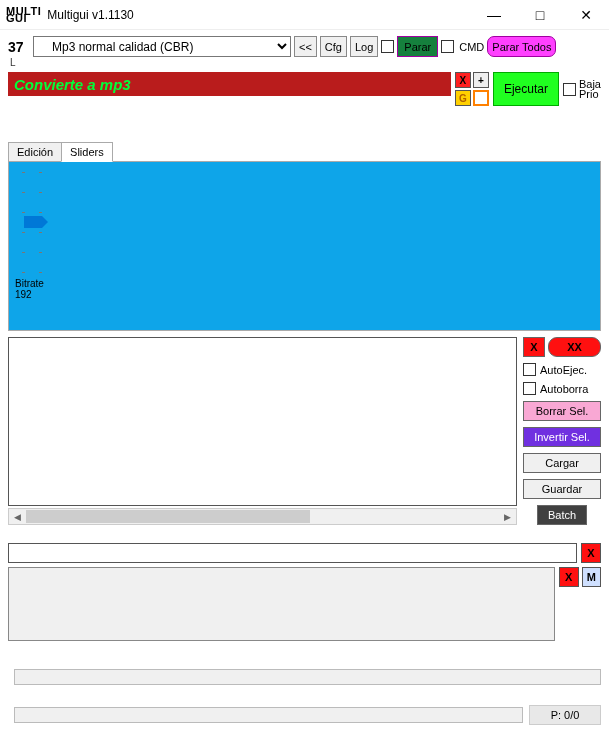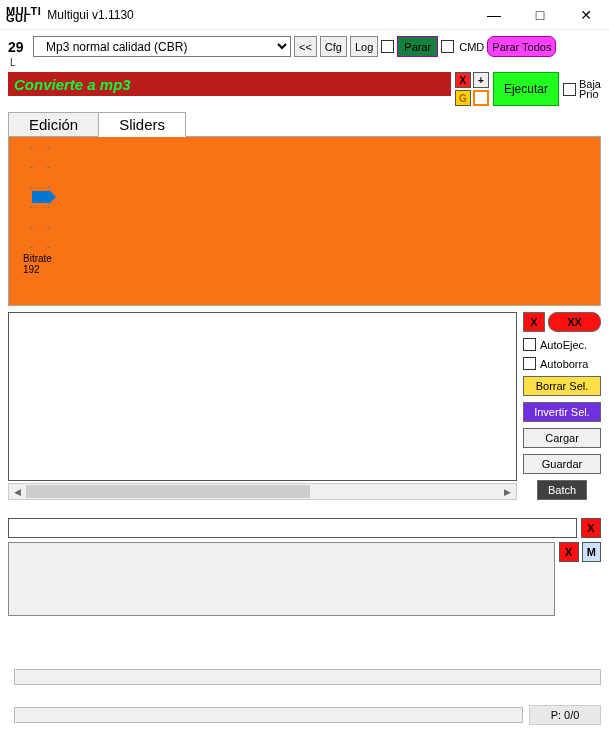--- a/index.html
+++ b/index.html
@@ -9,21 +9,21 @@
 .titlebar { height: 30px; background: #fff; display: flex; align-items: center; padding: 0 0 0 6px; border-bottom: 1px solid #eee; }
 .titlebar .logo { font-size: 7px; line-height: 7px; font-weight: bold; letter-spacing: 0.5px; }
 .titlebar .title { margin-left: 6px; font-size: 12px; }
 .titlebar .spacer { flex: 1; }
 .titlebar .winbtn { width: 46px; height: 30px; display: flex; align-items: center; justify-content: center; font-size: 14px; }
 
 .content { padding: 6px 8px 6px 8px; }
 
 .row1 { display: flex; align-items: center; gap: 3px; margin-bottom: 2px; }
 .num { font-size: 14px; font-weight: bold; margin-right: 2px; width: 20px; }
-select.main { flex: 0 0 258px; height: 21px; background: #fff; border: 1px solid #777; font-size: 12px; padding: 0 8px; }
+select.main { flex: 0 0 258px; height: 21px; background: #fff; border: 1px solid #777; font-size: 12px; padding: 0 14px; }
 .btn { height: 21px; border: 1px solid #888; background: #f0f0f0; padding: 0 6px; display: inline-flex; align-items: center; justify-content: center; cursor: pointer; }
 .btn.small { padding: 0 4px; }
 .chk { width: 13px; height: 13px; border: 1px solid #333; background: #fff; display: inline-block; vertical-align: middle; }
 .lbl { font-size: 11px; margin-left: 2px; }
 .btn.magenta { background: #15803d; border-color: #a000a0; color: #000; }
 .btn.magenta2 { background: #ff40ff; border-color: #a000a0; color: #000; padding: 0 4px; border-radius: 7px; }
 .row1b { font-size: 10px; color: #333; margin-left: 2px; margin-top: -2px; }
 
 .row2 { display: flex; align-items: stretch; gap: 4px; margin-top: 4px; }
 .banner { flex: 1; background: #b91c1c; color: #00ff3a; font-weight: bold; font-size: 15px; padding: 4px 6px; font-style: italic; height: 24px; display: flex; align-items: center; }
@@ -33,23 +33,23 @@
 .mb-red { background: #ff2020; color: #000; }
 .mb-plus { background: #eee; }
 .mb-g { background: #ffd000; color: #b06000; }
 .mb-y { background: #fff; border: 2px solid #ff8000; width: 16px; height: 16px; }
 .ejec { background: #20ff20; border: 1px solid #0a0; padding: 6px 10px; font-size: 12px; display: flex; align-items: center; cursor: pointer; height: 34px; }
 .baja { display: flex; align-items: center; gap: 3px; }
 .baja .bcol { display: flex; flex-direction: column; font-size: 10px; line-height: 10px; }
 
 .tabs { margin-top: 6px; }
 .tabrow { display: flex; }
-.tab { border: 1px solid #aaa; border-bottom: none; padding: 3px 20px; background: #f0f0f0; font-size: 15px; margin-right: -1px; cursor: pointer; position: relative; }
+.tab { border: 1px solid #aaa; border-bottom: none; padding: 3px 8px; background: #f0f0f0; font-size: 11px; margin-right: -1px; cursor: pointer; position: relative; margin-top: 30px; }
 .tab.active { background: #fff; z-index: 2; border-bottom: 1px solid #fff; margin-bottom: -1px; }
-.tabpane { border: 1px solid #aaa; background: #f97316; height: 170px; padding: 10px 14px; position: relative; }
+.tabpane { border: 1px solid #aaa; background: #0ea5e9; height: 170px; padding: 10px 6px; position: relative; }
 
 .sliders { display: flex; gap: 26px; }
 .slwrap { display: flex; flex-direction: column; align-items: center; width: 34px; }
 .track { width: 20px; height: 100px; position: relative; }
 .track::before, .track::after {
   content: ""; position: absolute; width: 1px; top: 0; bottom: 0;
 }
 .track .ticks { position: absolute; left: 0; right: 0; top: 0; bottom: 0; }
 .track .ticks span { position: absolute; left: 0; width: 3px; height: 1px; background: #777; }
 .track .ticks span.r { left: auto; right: 0; }
@@ -60,21 +60,21 @@
 .slval { font-size: 10px; align-self: flex-start; }
 
 .mainbox { display: flex; gap: 6px; margin-top: 6px; }
 .list { flex: 1; border: 1px solid #555; height: 230px; background: #fff; overflow: auto; }
 .side { width: 78px; display: flex; flex-direction: column; gap: 6px; }
 .side .srow { display: flex; gap: 3px; }
 .sbtn { border: 1px solid #666; height: 20px; display: flex; align-items: center; justify-content: center; font-size: 11px; cursor: pointer; background: #f0f0f0; }
 .sbtn.red { background: #ff1010; color: #000; width: 22px; font-weight: bold; }
 .sbtn.red2 { background: #ff1010; color: #000; flex: 1; font-weight: bold; border-radius: 9px; }
 .sbtn.wide { width: 100%; }
-.sbtn.redw { background: #fde047; color: #000; }
+.sbtn.redw { background: #f9a8d4; color: #000; }
 .sbtn.purple { background: #7030e0; color: #fff; }
 .sbtn.black { background: #404040; color: #fff; width: 50px; margin-left: auto; margin-right: auto; }
 .schk { display: flex; align-items: center; gap: 4px; font-size: 11px; }
 
 .hscroll { height: 17px; border: 1px solid #ccc; background: #f0f0f0; margin-top: 2px; display: flex; align-items: center; }
 .hscroll .arrow { width: 17px; height: 15px; display: flex; align-items: center; justify-content: center; color: #666; font-size: 9px; }
 .hscroll .tracks { flex: 1; background: #f0f0f0; position: relative; height: 15px; }
 .hscroll .thumbh { position: absolute; left: 0; width: 60%; top: 1px; bottom: 1px; background: #cdcdcd; }
 
 .inrow { display: flex; gap: 4px; margin-top: 18px; align-items: center; }
@@ -103,21 +103,21 @@
   </div>
   <div class="title">Multigui v1.1130</div>
   <div class="spacer"></div>
   <div class="winbtn">—</div>
   <div class="winbtn">□</div>
   <div class="winbtn close">✕</div>
 </div>
 
 <div class="content" style="position:relative; height:703px;">
   <div class="row1">
-    <div class="num">29</div>
+    <div class="num">37</div>
     <select class="main">
       <option>Mp3 normal calidad (CBR)</option>
     </select>
     <div class="btn small">&lt;&lt;</div>
     <div class="btn small">Cfg</div>
     <div class="btn small">Log</div>
     <span class="chk"></span>
     <div class="btn magenta">Parar</div>
     <span class="chk"></span>
     <span class="lbl">CMD</span>

